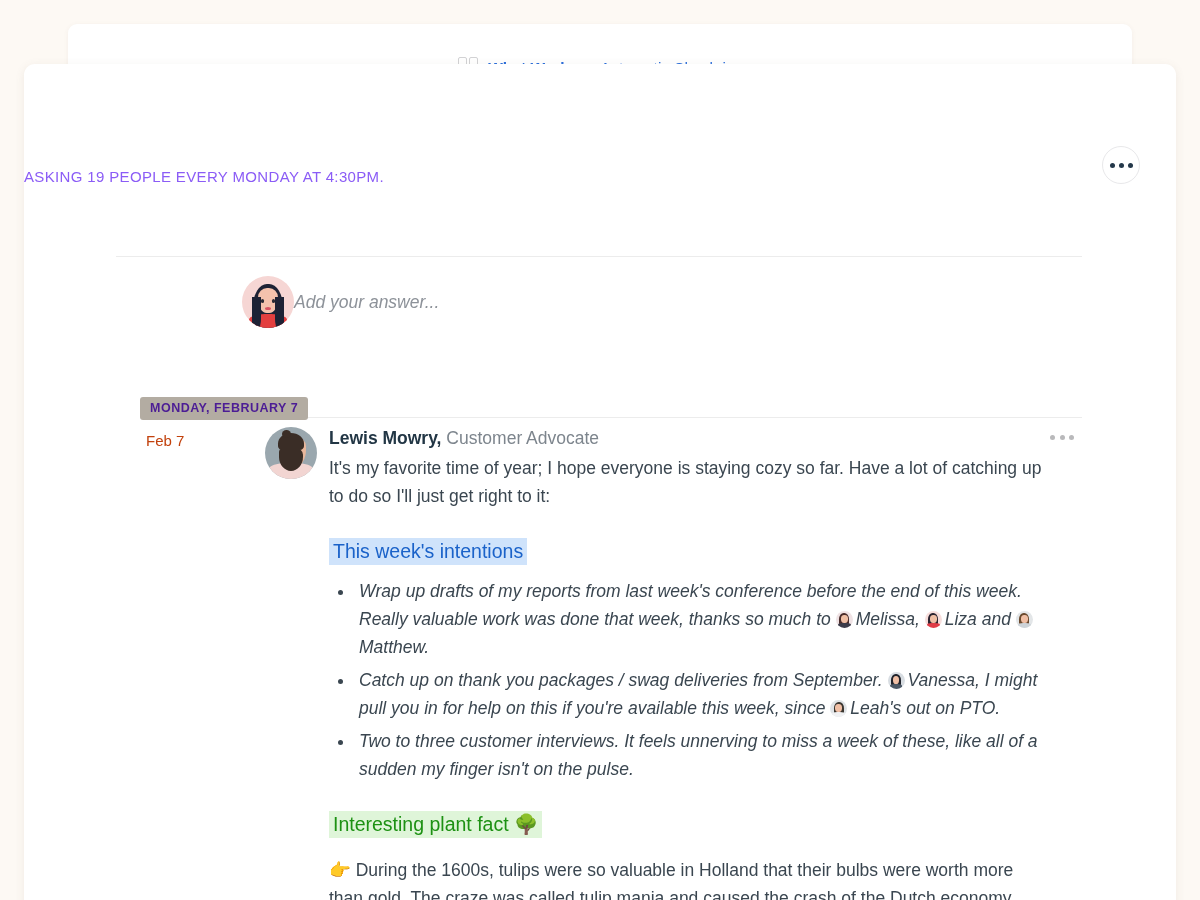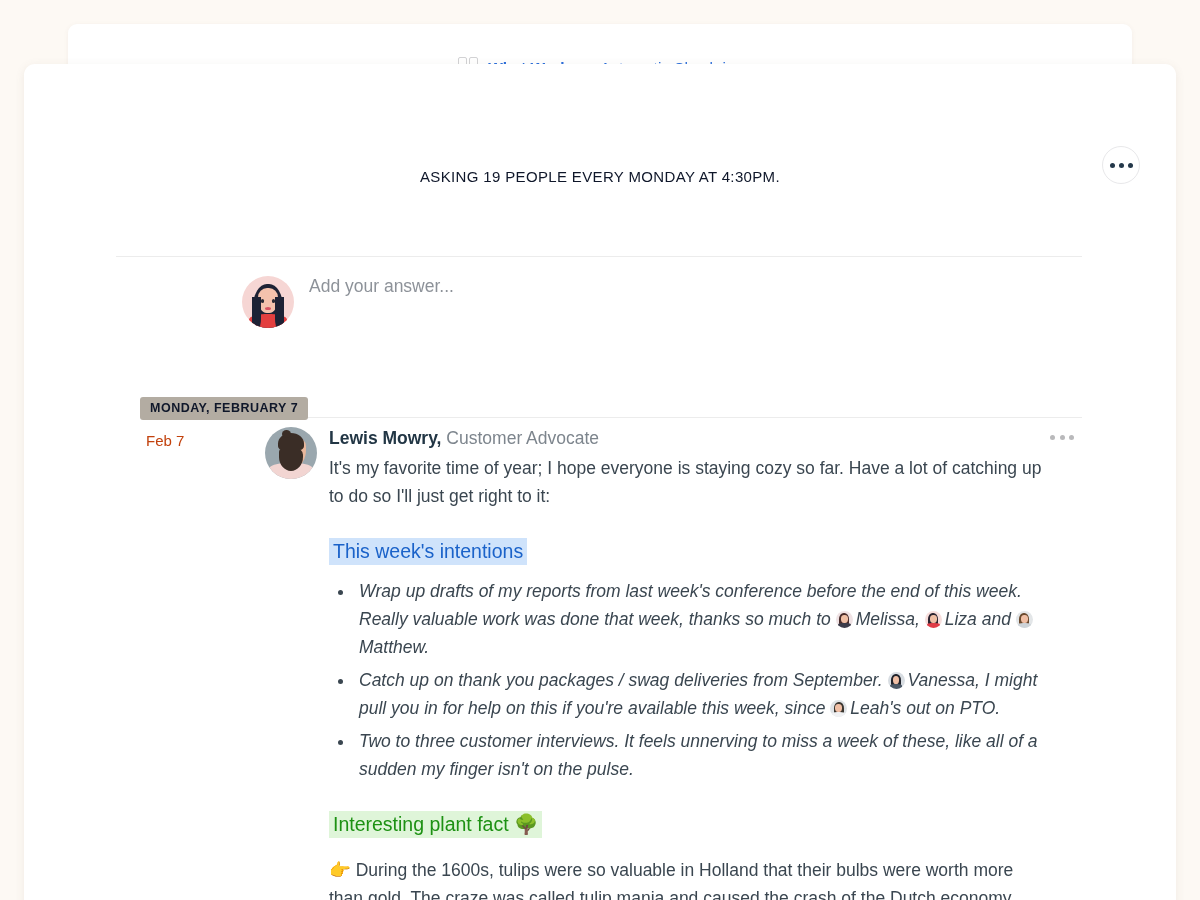--- a/index.html
+++ b/index.html
@@ -99,24 +99,23 @@
     width: 5px; height: 5px;
     border-radius: 50%;
     background: #24384a;
     display: block;
   }
 
   .q-eyebrow {
     position: absolute;
     top: 104px;
     left: 0; right: 0;
-    text-align: center;
     font-size: 15px;
     letter-spacing: 0.35px;
-    color: #0f172a;
+    color: #8b5cf6;
   }
   .q-title {
     position: absolute;
     top: 130px;
     left: 0; right: 0;
     text-align: center;
     font-size: 35px;
     font-weight: bold;
     letter-spacing: -0.4px;
     color: #223645;
@@ -131,23 +130,24 @@
     background: #ececec;
   }
   .rule.top { top: 192px; }
 
   
   .composer {
     position: absolute;
     left: 218px;
     top: 212px;
     display: flex;
-    align-items: flex-start;
-    gap: 15px;
+    align-items: center;
+    gap: 0;
     cursor: text;
+    font-style: italic;
   }
   .composer .ph {
     font-size: 17.5px;
     color: #8d9299;
   }
 
   
   .av {
     position: relative;
     border-radius: 50%;
@@ -268,21 +268,21 @@
   .day-rule {
     position: absolute;
     left: 118px; top: 353px;
     width: 940px; height: 1px;
     background: #ececec;
   }
   .day-badge {
     position: absolute;
     left: 116px; top: 333px;
     background: #b3aca2;
-    color: #0f172a;
+    color: #4c1d95;
     font-size: 12.5px;
     font-weight: bold;
     letter-spacing: 0.5px;
     padding: 4px 10px 5px;
     border-radius: 3px;
   }
 
   
   .post {
     position: absolute;

